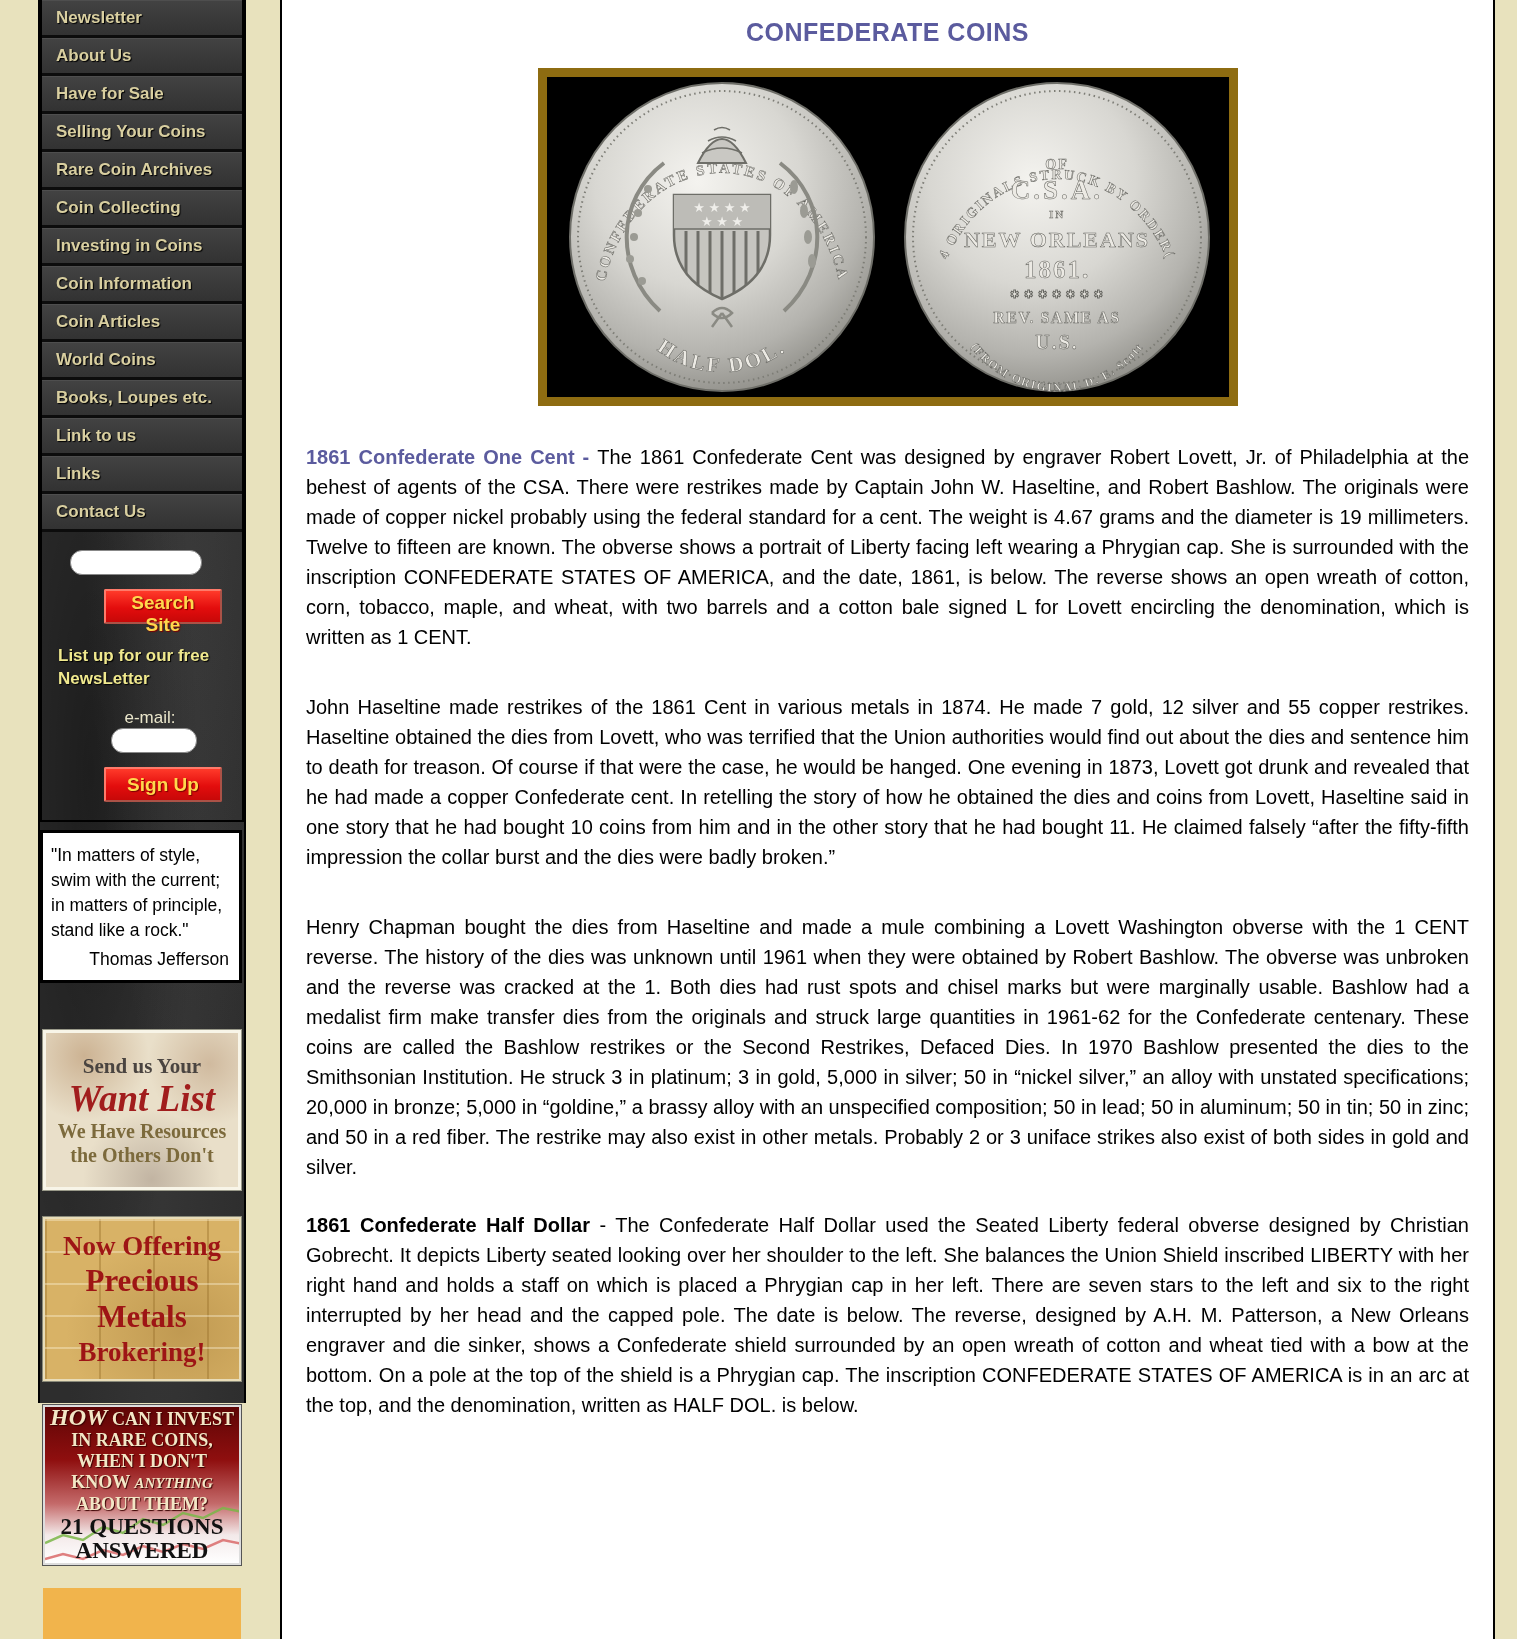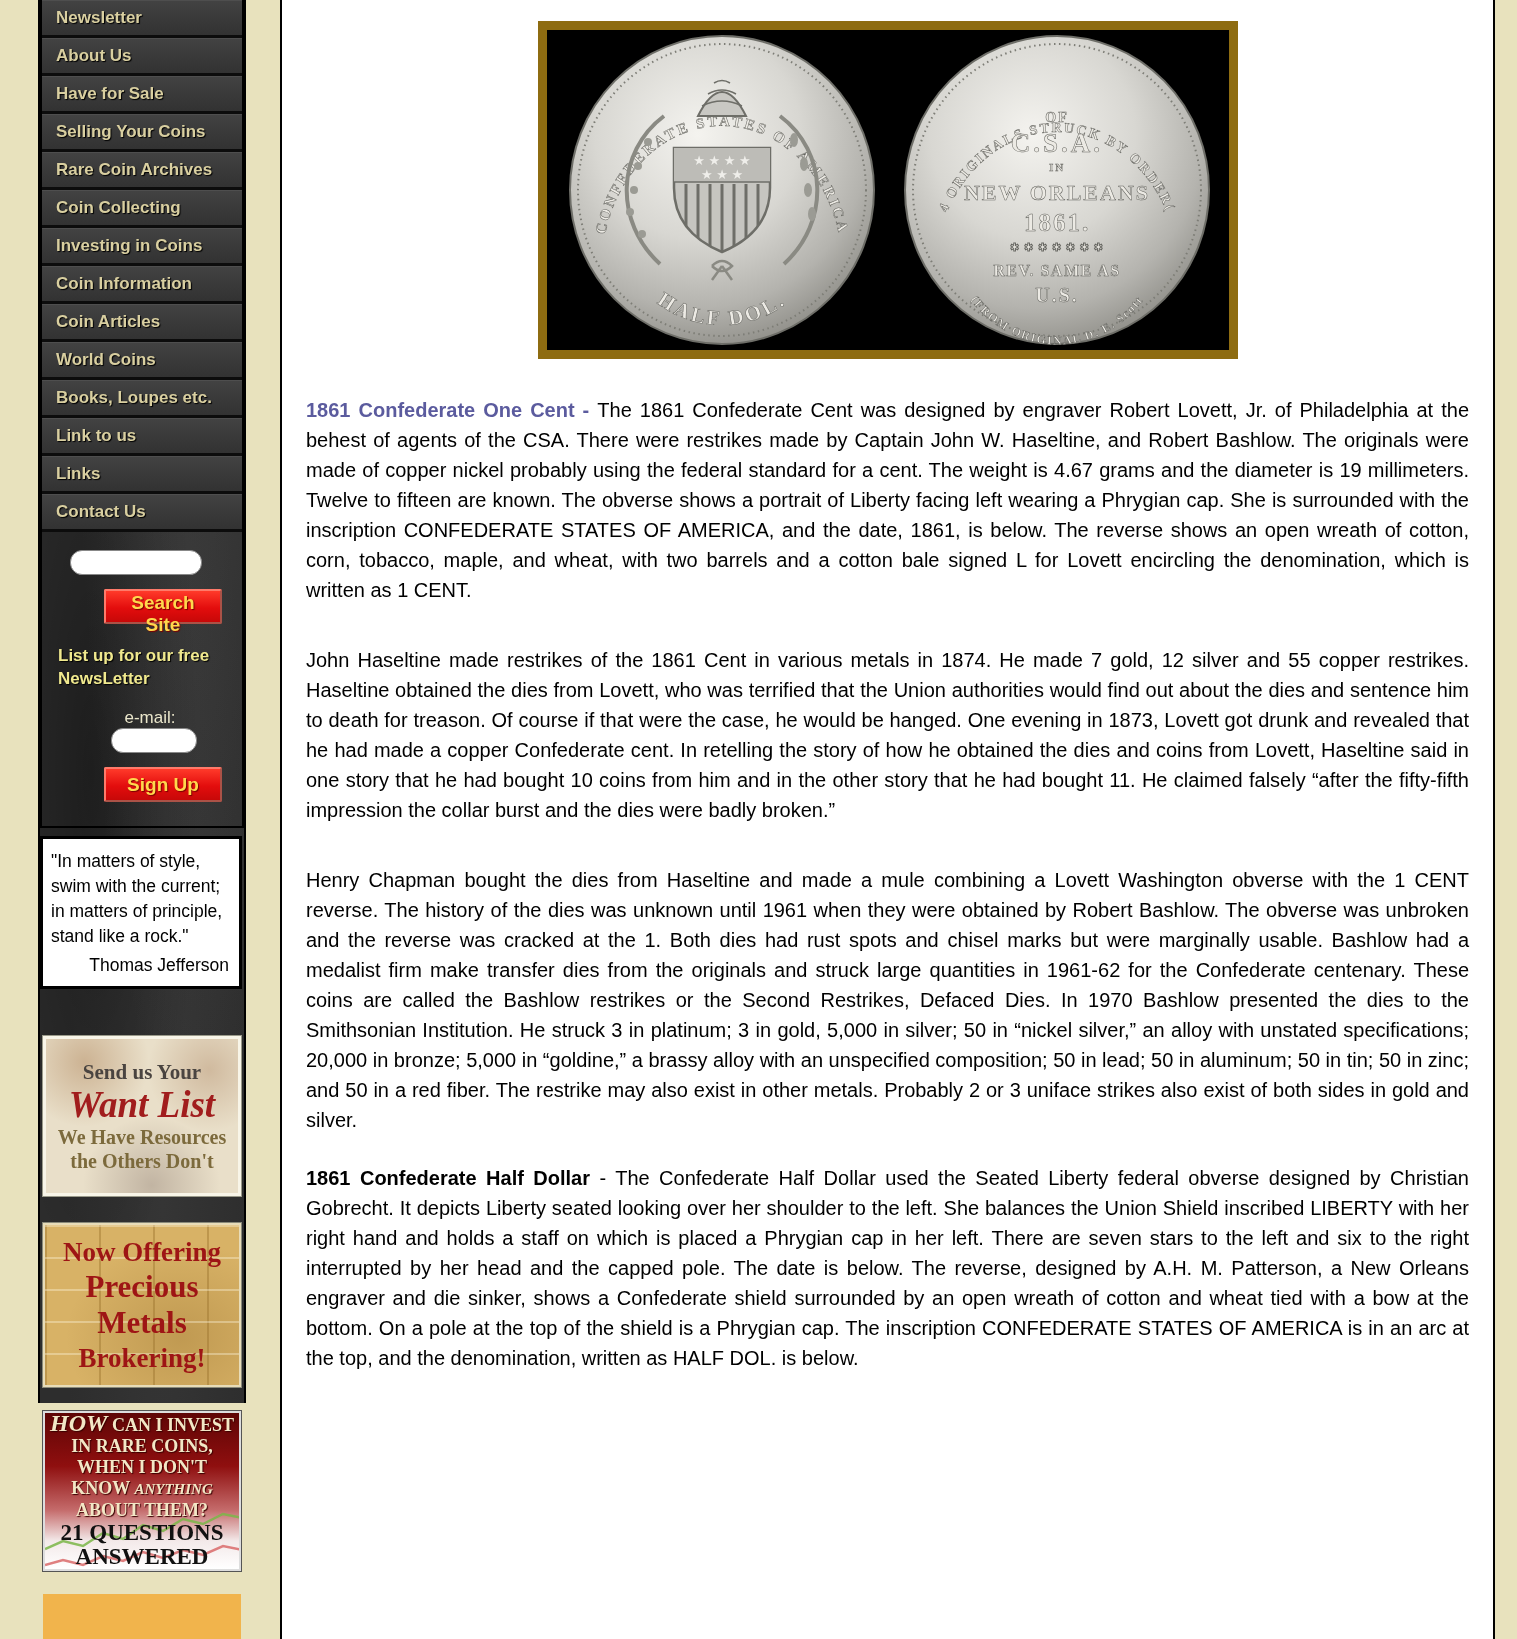--- a/index.html
+++ b/index.html
@@ -24,21 +24,21 @@
   .chrome{border:2px solid #000;border-top:none;}
   .nav-item{
     height:34px;line-height:34px;
     background:linear-gradient(#424242,#323232);
     border-top:1px solid #4e4e4e;border-bottom:3px solid #0c0c0c;
     color:#d9cfa0;font-weight:bold;font-size:17px;
     padding-left:14px;cursor:pointer;
     text-shadow:1px 1px 1px #000;
     white-space:nowrap;overflow:hidden;
   }
-  .search-zone{padding:16px 0 24px 0;}
+  .search-zone{padding:16px 0 18px 0;}
   .search-input{
     display:block;margin:2px 0 0 28px;width:132px;height:25px;
     border:1px solid #888;border-radius:12px;background:#fff;outline:none;
     font-size:15px;padding:0 8px;box-sizing:border-box;
   }
   .red-btn{
     display:block;margin:14px 20px 0 auto;width:118px;height:35px;
     background:linear-gradient(#ff3a2a,#e30d0d 55%,#c70808);
     border:2px outset #ff7a6a;border-radius:2px;
     color:#ffd84d;font-weight:bold;font-size:19px;
@@ -223,20 +223,21 @@
         <line x1="29" y1="10" x2="29" y2="62" stroke="#111" stroke-width="1.5"></line>
         <line x1="8" y1="58" x2="50" y2="58" stroke="#111" stroke-width="2"></line>
         <path d="M 2,62 q 6,7 13,0" fill="none" stroke="#111" stroke-width="1.5"></path>
         <path d="M 43,62 q 6,7 13,0" fill="none" stroke="#111" stroke-width="1.5"></path>
       </svg>
       <div class="ngc-text">NGC</div>
     </div>
   </div>
 
   <div class="content">
+    <div class="page-title">CONFEDERATE COINS</div>
 
     <div class="coin-frame">
       <svg width="682" height="320" viewBox="0 0 682 320">
         <defs>
           <radialGradient id="silver" cx="42%" cy="32%" r="75%">
             <stop offset="0%" stop-color="#f4f3ef"></stop>
             <stop offset="45%" stop-color="#d8d7d2"></stop>
             <stop offset="75%" stop-color="#b4b3ae"></stop>
             <stop offset="100%" stop-color="#86857f"></stop>
           </radialGradient>

